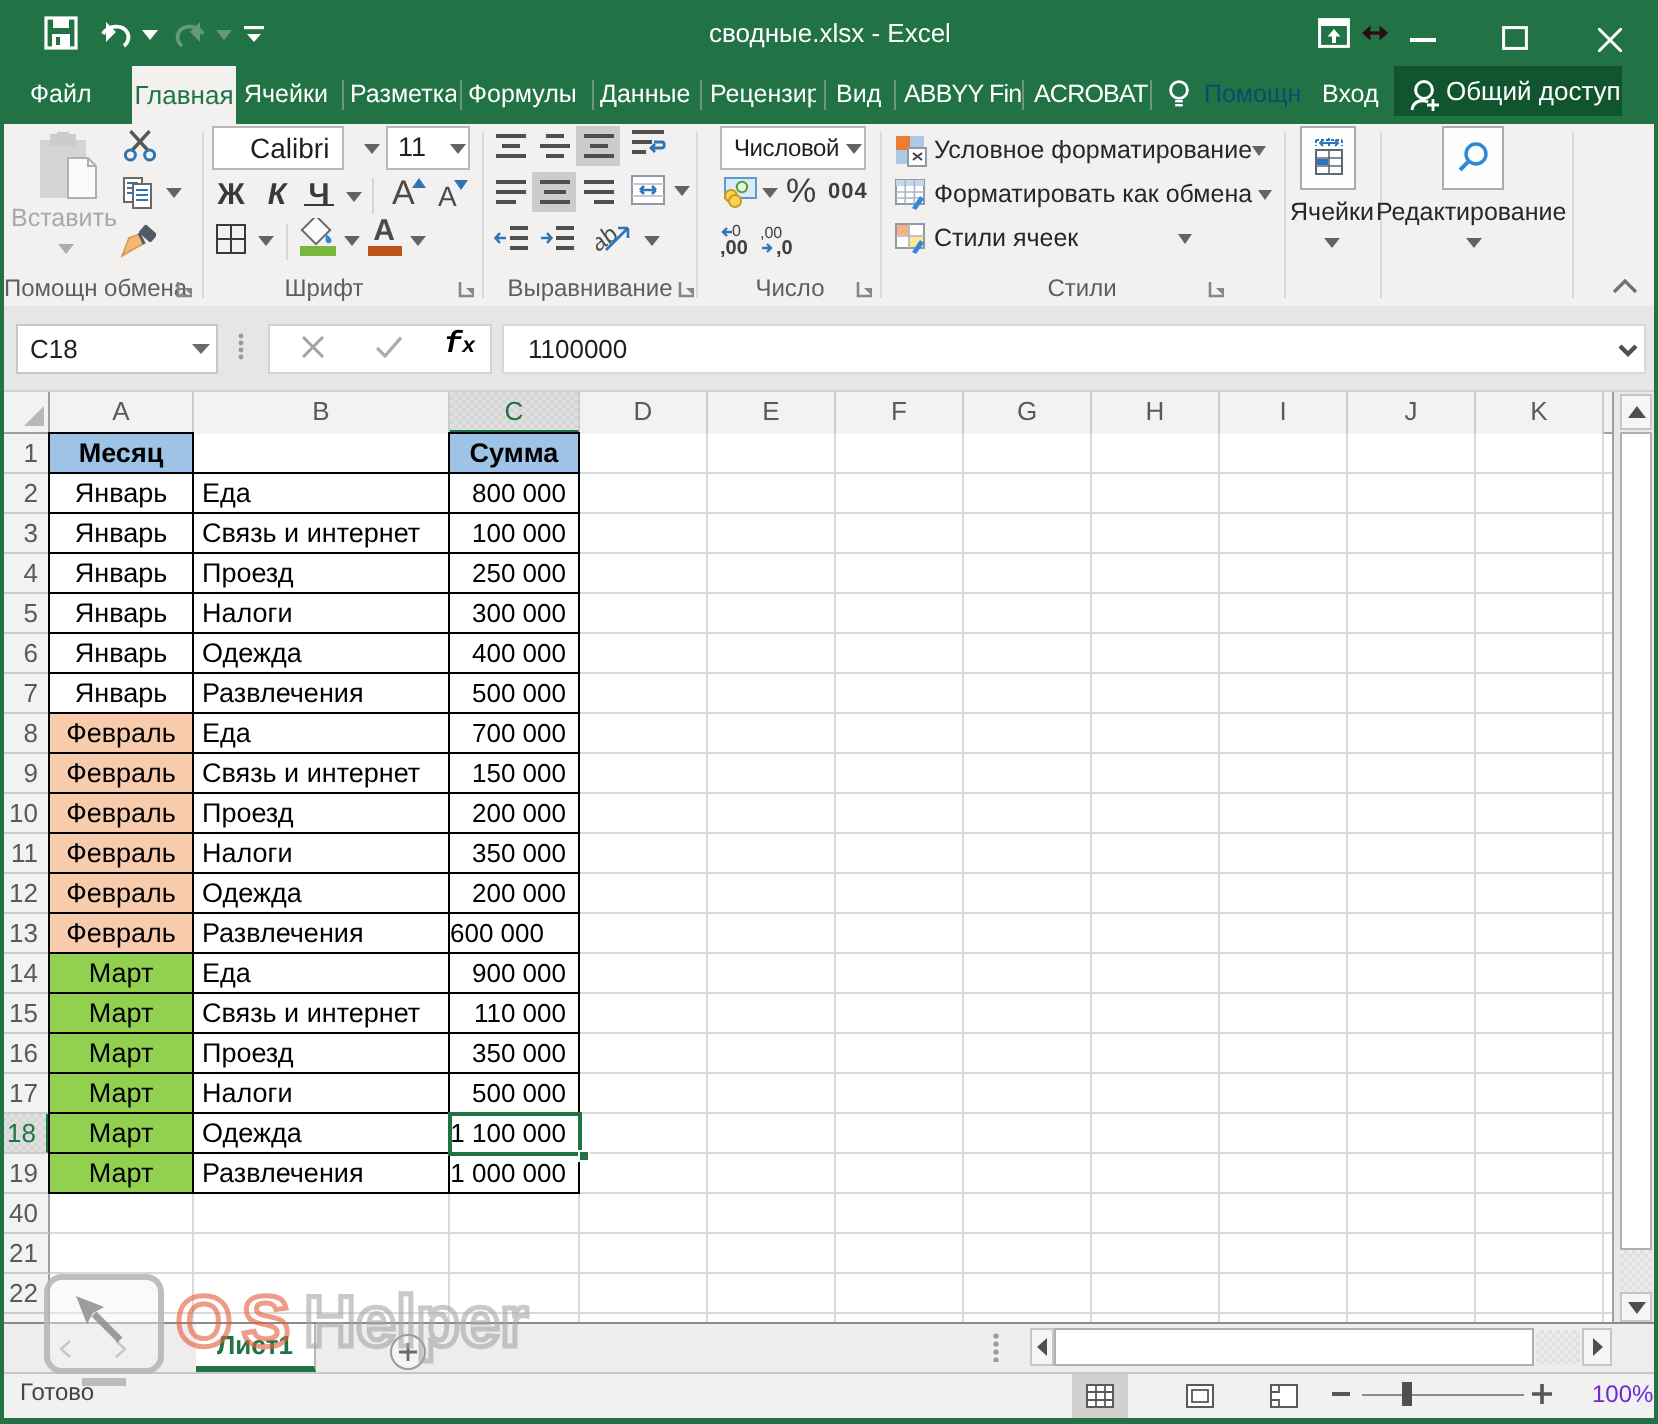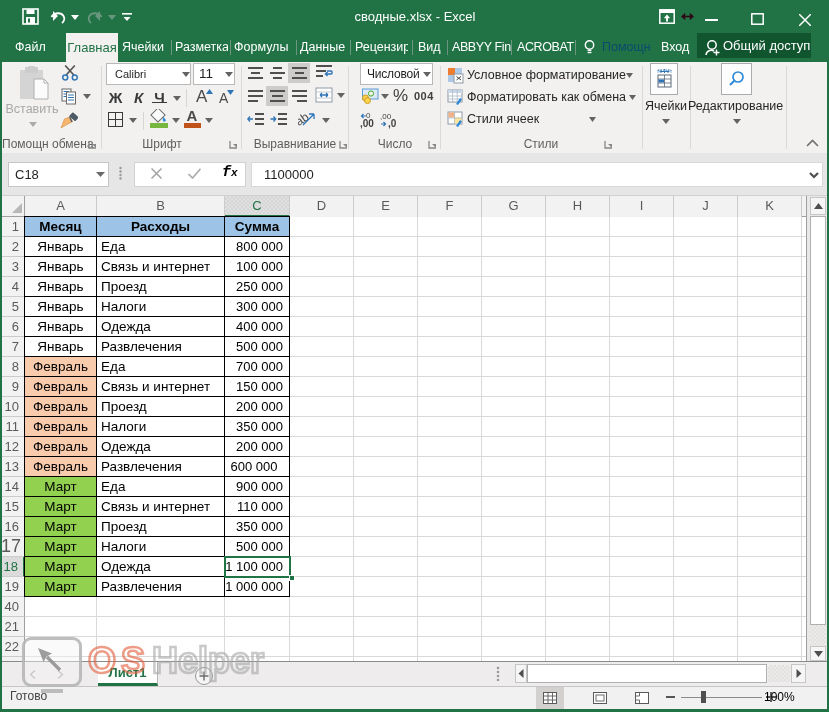--- a/index.html
+++ b/index.html
@@ -121,21 +121,21 @@
 <svg class="ab" style="left:60px;top:111px" width="18" height="18" viewBox="0 0 18 18">
 <rect x="10" y="3" width="8" height="5.5" rx="1" transform="rotate(42 14 5.75)" fill="#4e5a66"></rect>
 <path d="M1 17 L4.5 8 L10 6 L12.5 10.5 L6 14 Z" fill="#f5b66f" stroke="#d89a52" stroke-width="0.8"></path>
 <path d="M9.5 5.5 L12 11" stroke="#4e5a66" stroke-width="1.4"></path>
 </svg>
 <div class="ab" style="left:2px;top:137px;width:88px;text-align:center;font-size:12px;color:#5e5e5e;white-space:nowrap">Помощн обмена</div>
 <svg class="ab" style="left:88px;top:140px" width="10" height="10" viewBox="0 0 10 10">
 <path d="M1 1 L1 8 L8 8" fill="none" stroke="#878787" stroke-width="1.3"></path>
 <path d="M4 4 L8 4 L8 8 Z" fill="#878787"></path>
   </svg>
-<div class="ab" style="left:106px;top:63px;width:85px;height:22px;background:#fff;border:1px solid #b8b8b8;font-size:11px;color:#1f1f1f;line-height:20px;padding-left:8px">Calibri</div>
+<div class="ab" style="left:106px;top:63px;width:66px;height:22px;background:#fff;border:1px solid #b8b8b8;font-size:14px;color:#1f1f1f;line-height:20px;padding-left:18px">Calibri</div>
 <svg class="ab" style="left:182px;top:72px" width="8" height="5" viewBox="0 0 8 5">
     <path d="M0 0 L8 0 L4 5 Z" fill="#636363"></path>
   </svg>
 <div class="ab" style="left:193px;top:63px;width:42px;height:22px;background:#fff;border:1px solid #b8b8b8;font-size:13.5px;color:#1f1f1f;line-height:20px;padding-left:5px">11</div>
 <svg class="ab" style="left:225px;top:72px" width="8" height="5" viewBox="0 0 8 5">
     <path d="M0 0 L8 0 L4 5 Z" fill="#636363"></path>
   </svg>
 <div class="ab" style="left:108px;top:89px;width:15px;text-align:center;font-size:15px;font-weight:bold;color:#3a3a3a">Ж</div>
 <div class="ab" style="left:131px;top:89px;width:15px;text-align:center;font-size:15px;font-style:italic;font-weight:bold;color:#3a3a3a">К</div>
 <div class="ab" style="left:152px;top:89px;width:15px;text-align:center;font-size:15px;font-weight:bold;color:#3a3a3a;border-bottom:1.5px solid #3a3a3a;height:14px">Ч</div>
@@ -398,30 +398,29 @@
 <div class="ab" style="left:1px;top:337px;width:24px;height:20px;background:#f2f2f2;border-right:1px solid #9f9f9f;border-bottom:1px solid #cbcbcb;font-size:13px;color:#5a5a5a;text-align:right;line-height:19px;padding-right:5px">7</div>
 <div class="ab" style="left:1px;top:357px;width:24px;height:20px;background:#f2f2f2;border-right:1px solid #9f9f9f;border-bottom:1px solid #cbcbcb;font-size:13px;color:#5a5a5a;text-align:right;line-height:19px;padding-right:5px">8</div>
 <div class="ab" style="left:1px;top:377px;width:24px;height:20px;background:#f2f2f2;border-right:1px solid #9f9f9f;border-bottom:1px solid #cbcbcb;font-size:13px;color:#5a5a5a;text-align:right;line-height:19px;padding-right:5px">9</div>
 <div class="ab" style="left:1px;top:397px;width:24px;height:20px;background:#f2f2f2;border-right:1px solid #9f9f9f;border-bottom:1px solid #cbcbcb;font-size:13px;color:#5a5a5a;text-align:right;line-height:19px;padding-right:5px">10</div>
 <div class="ab" style="left:1px;top:417px;width:24px;height:20px;background:#f2f2f2;border-right:1px solid #9f9f9f;border-bottom:1px solid #cbcbcb;font-size:13px;color:#5a5a5a;text-align:right;line-height:19px;padding-right:5px">11</div>
 <div class="ab" style="left:1px;top:437px;width:24px;height:20px;background:#f2f2f2;border-right:1px solid #9f9f9f;border-bottom:1px solid #cbcbcb;font-size:13px;color:#5a5a5a;text-align:right;line-height:19px;padding-right:5px">12</div>
 <div class="ab" style="left:1px;top:457px;width:24px;height:20px;background:#f2f2f2;border-right:1px solid #9f9f9f;border-bottom:1px solid #cbcbcb;font-size:13px;color:#5a5a5a;text-align:right;line-height:19px;padding-right:5px">13</div>
 <div class="ab" style="left:1px;top:477px;width:24px;height:20px;background:#f2f2f2;border-right:1px solid #9f9f9f;border-bottom:1px solid #cbcbcb;font-size:13px;color:#5a5a5a;text-align:right;line-height:19px;padding-right:5px">14</div>
 <div class="ab" style="left:1px;top:497px;width:24px;height:20px;background:#f2f2f2;border-right:1px solid #9f9f9f;border-bottom:1px solid #cbcbcb;font-size:13px;color:#5a5a5a;text-align:right;line-height:19px;padding-right:5px">15</div>
 <div class="ab" style="left:1px;top:517px;width:24px;height:20px;background:#f2f2f2;border-right:1px solid #9f9f9f;border-bottom:1px solid #cbcbcb;font-size:13px;color:#5a5a5a;text-align:right;line-height:19px;padding-right:5px">16</div>
-<div class="ab" style="left:1px;top:537px;width:24px;height:20px;background:#f2f2f2;border-right:1px solid #9f9f9f;border-bottom:1px solid #cbcbcb;font-size:18px;color:#5a5a5a;text-align:center;line-height:19px;padding-right:5px">17</div>
+<div class="ab" style="left:1px;top:537px;width:24px;height:20px;background:#f2f2f2;border-right:1px solid #9f9f9f;border-bottom:1px solid #cbcbcb;font-size:13px;color:#5a5a5a;text-align:right;line-height:19px;padding-right:5px">17</div>
 <div class="ab" style="left:1px;top:557px;width:24px;height:20px;background:repeating-conic-gradient(#d6d6d6 0% 25%, #e0e0e0 0% 50%) 0 0/4px 4px;border-right:2px solid #217346;border-bottom:1px solid #cbcbcb;font-size:13px;color:#217346;text-align:right;line-height:19px;padding-right:5px">18</div>
 <div class="ab" style="left:1px;top:577px;width:24px;height:20px;background:#f2f2f2;border-right:1px solid #9f9f9f;border-bottom:1px solid #cbcbcb;font-size:13px;color:#5a5a5a;text-align:right;line-height:19px;padding-right:5px">19</div>
 <div class="ab" style="left:1px;top:597px;width:24px;height:20px;background:#f2f2f2;border-right:1px solid #9f9f9f;border-bottom:1px solid #cbcbcb;font-size:13px;color:#5a5a5a;text-align:right;line-height:19px;padding-right:5px">40</div>
 <div class="ab" style="left:1px;top:617px;width:24px;height:20px;background:#f2f2f2;border-right:1px solid #9f9f9f;border-bottom:1px solid #cbcbcb;font-size:13px;color:#5a5a5a;text-align:right;line-height:19px;padding-right:5px">21</div>
 <div class="ab" style="left:1px;top:637px;width:24px;height:20px;background:#f2f2f2;border-right:1px solid #9f9f9f;border-bottom:1px solid #cbcbcb;font-size:13px;color:#5a5a5a;text-align:right;line-height:19px;padding-right:5px">22</div>
 <div class="ab" style="left:1px;top:657px;width:24px;height:4px;background:#f2f2f2;border-right:1px solid #9f9f9f"></div>
 <div class="ab" style="left:24px;top:216px;width:267px;height:382px">
 <div class="ab" style="left:0;top:0;width:73px;height:21px;background:#9dc3e6;border:1px solid #000;font-weight:bold;font-size:13.5px;color:#000;text-align:center;line-height:19px;white-space:nowrap">Месяц</div>
-<div class="ab" style="left:72px;top:0;width:129px;height:21px;background:#9dc3e6;border:1px solid #000;font-weight:bold;font-size:13.5px;color:#000;text-align:center;line-height:19px;white-space:nowrap">Расходы</div>
 <div class="ab" style="left:200px;top:0;width:66px;height:21px;background:#9dc3e6;border:1px solid #000;font-weight:bold;font-size:13.5px;color:#000;text-align:center;line-height:19px;white-space:nowrap">Сумма</div>
 <div class="ab" style="left:0;top:20px;width:73px;height:21px;background:#ffffff;border:1px solid #000;font-size:13.5px;color:#000;text-align:center;line-height:19px;white-space:nowrap">Январь</div>
 <div class="ab" style="left:72px;top:20px;width:129px;height:21px;background:#fff;border:1px solid #000;font-size:13.5px;color:#000;line-height:19px;padding-left:4px;white-space:nowrap">Еда</div>
 <div class="ab" style="left:200px;top:20px;width:66px;height:21px;background:#fff;border:1px solid #000;font-size:13px;color:#000;text-align:right;line-height:19px;padding-right:6px;white-space:nowrap">800 000</div>
 <div class="ab" style="left:0;top:40px;width:73px;height:21px;background:#ffffff;border:1px solid #000;font-size:13.5px;color:#000;text-align:center;line-height:19px;white-space:nowrap">Январь</div>
 <div class="ab" style="left:72px;top:40px;width:129px;height:21px;background:#fff;border:1px solid #000;font-size:13.5px;color:#000;line-height:19px;padding-left:4px;white-space:nowrap">Связь и интернет</div>
 <div class="ab" style="left:200px;top:40px;width:66px;height:21px;background:#fff;border:1px solid #000;font-size:13px;color:#000;text-align:right;line-height:19px;padding-right:6px;white-space:nowrap">100 000</div>
 <div class="ab" style="left:0;top:60px;width:73px;height:21px;background:#ffffff;border:1px solid #000;font-size:13.5px;color:#000;text-align:center;line-height:19px;white-space:nowrap">Январь</div>
 <div class="ab" style="left:72px;top:60px;width:129px;height:21px;background:#fff;border:1px solid #000;font-size:13.5px;color:#000;line-height:19px;padding-left:4px;white-space:nowrap">Проезд</div>
 <div class="ab" style="left:200px;top:60px;width:66px;height:21px;background:#fff;border:1px solid #000;font-size:13px;color:#000;text-align:right;line-height:19px;padding-right:6px;white-space:nowrap">250 000</div>
@@ -444,21 +443,21 @@
 <div class="ab" style="left:72px;top:180px;width:129px;height:21px;background:#fff;border:1px solid #000;font-size:13.5px;color:#000;line-height:19px;padding-left:4px;white-space:nowrap">Проезд</div>
 <div class="ab" style="left:200px;top:180px;width:66px;height:21px;background:#fff;border:1px solid #000;font-size:13px;color:#000;text-align:right;line-height:19px;padding-right:6px;white-space:nowrap">200 000</div>
 <div class="ab" style="left:0;top:200px;width:73px;height:21px;background:#f8cbad;border:1px solid #000;font-size:13.5px;color:#000;text-align:center;line-height:19px;white-space:nowrap">Февраль</div>
 <div class="ab" style="left:72px;top:200px;width:129px;height:21px;background:#fff;border:1px solid #000;font-size:13.5px;color:#000;line-height:19px;padding-left:4px;white-space:nowrap">Налоги</div>
 <div class="ab" style="left:200px;top:200px;width:66px;height:21px;background:#fff;border:1px solid #000;font-size:13px;color:#000;text-align:right;line-height:19px;padding-right:6px;white-space:nowrap">350 000</div>
 <div class="ab" style="left:0;top:220px;width:73px;height:21px;background:#f8cbad;border:1px solid #000;font-size:13.5px;color:#000;text-align:center;line-height:19px;white-space:nowrap">Февраль</div>
 <div class="ab" style="left:72px;top:220px;width:129px;height:21px;background:#fff;border:1px solid #000;font-size:13.5px;color:#000;line-height:19px;padding-left:4px;white-space:nowrap">Одежда</div>
 <div class="ab" style="left:200px;top:220px;width:66px;height:21px;background:#fff;border:1px solid #000;font-size:13px;color:#000;text-align:right;line-height:19px;padding-right:6px;white-space:nowrap">200 000</div>
 <div class="ab" style="left:0;top:240px;width:73px;height:21px;background:#f8cbad;border:1px solid #000;font-size:13.5px;color:#000;text-align:center;line-height:19px;white-space:nowrap">Февраль</div>
 <div class="ab" style="left:72px;top:240px;width:129px;height:21px;background:#fff;border:1px solid #000;font-size:13.5px;color:#000;line-height:19px;padding-left:4px;white-space:nowrap">Развлечения</div>
-<div class="ab" style="left:200px;top:240px;width:66px;height:21px;background:#fff;border:1px solid #000;font-size:13px;color:#000;text-align:center;line-height:19px;padding-right:6px;white-space:nowrap">600 000</div>
+<div class="ab" style="left:200px;top:240px;width:66px;height:21px;background:#fff;border:1px solid #000;font-size:13px;color:#000;text-align:left;line-height:19px;padding-right:6px;white-space:nowrap">600 000</div>
 <div class="ab" style="left:0;top:260px;width:73px;height:21px;background:#92d050;border:1px solid #000;font-size:13.5px;color:#000;text-align:center;line-height:19px;white-space:nowrap">Март</div>
 <div class="ab" style="left:72px;top:260px;width:129px;height:21px;background:#fff;border:1px solid #000;font-size:13.5px;color:#000;line-height:19px;padding-left:4px;white-space:nowrap">Еда</div>
 <div class="ab" style="left:200px;top:260px;width:66px;height:21px;background:#fff;border:1px solid #000;font-size:13px;color:#000;text-align:right;line-height:19px;padding-right:6px;white-space:nowrap">900 000</div>
 <div class="ab" style="left:0;top:280px;width:73px;height:21px;background:#92d050;border:1px solid #000;font-size:13.5px;color:#000;text-align:center;line-height:19px;white-space:nowrap">Март</div>
 <div class="ab" style="left:72px;top:280px;width:129px;height:21px;background:#fff;border:1px solid #000;font-size:13.5px;color:#000;line-height:19px;padding-left:4px;white-space:nowrap">Связь и интернет</div>
 <div class="ab" style="left:200px;top:280px;width:66px;height:21px;background:#fff;border:1px solid #000;font-size:13px;color:#000;text-align:right;line-height:19px;padding-right:6px;white-space:nowrap">110 000</div>
 <div class="ab" style="left:0;top:300px;width:73px;height:21px;background:#92d050;border:1px solid #000;font-size:13.5px;color:#000;text-align:center;line-height:19px;white-space:nowrap">Март</div>
 <div class="ab" style="left:72px;top:300px;width:129px;height:21px;background:#fff;border:1px solid #000;font-size:13.5px;color:#000;line-height:19px;padding-left:4px;white-space:nowrap">Проезд</div>
 <div class="ab" style="left:200px;top:300px;width:66px;height:21px;background:#fff;border:1px solid #000;font-size:13px;color:#000;text-align:right;line-height:19px;padding-right:6px;white-space:nowrap">350 000</div>
 <div class="ab" style="left:0;top:320px;width:73px;height:21px;background:#92d050;border:1px solid #000;font-size:13.5px;color:#000;text-align:center;line-height:19px;white-space:nowrap">Март</div>
@@ -535,16 +534,16 @@
 <svg class="ab" style="left:635px;top:692px" width="14" height="12" viewBox="0 0 14 12">
 <rect x="0.5" y="0.5" width="13" height="11" fill="#fff" stroke="#5a5a5a"></rect>
 <path d="M4.5 0.5 L4.5 4 L0.5 4 M4.5 11.5 L4.5 8 L0.5 8" fill="none" stroke="#5a5a5a" stroke-width="0.9"></path>
 </svg>
 <div class="ab" style="left:666px;top:696px;width:9px;height:2px;background:#565656"></div>
 <div class="ab" style="left:681px;top:697px;width:81px;height:1px;background:#8a8a8a"></div>
 <div class="ab" style="left:701px;top:691px;width:5px;height:12px;background:#4f4f4f"></div>
 <svg class="ab" style="left:766px;top:692px" width="10" height="10" viewBox="0 0 10 10">
     <path d="M5 0 L5 10 M0 5 L10 5" stroke="#565656" stroke-width="1.8"></path>
   </svg>
-<div class="ab" style="left:764px;top:690px;font-size:12px;color:#000000">100%</div>
+<div class="ab" style="left:796px;top:690px;font-size:12px;color:#6d28d9">100%</div>
 <div class="ab" style="left:0;top:62px;width:2px;height:650px;background:#217346"></div>
 <div class="ab" style="left:827px;top:62px;width:2px;height:650px;background:#217346"></div>
 <div class="ab" style="left:0;top:709px;width:829px;height:3px;background:#217346"></div>
 
 </body></html>

